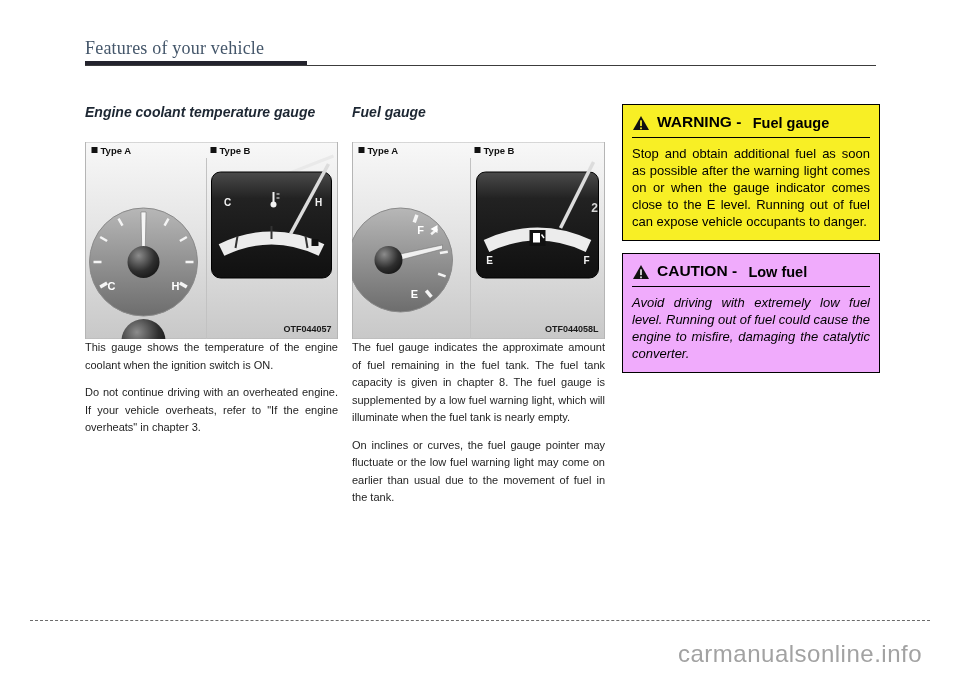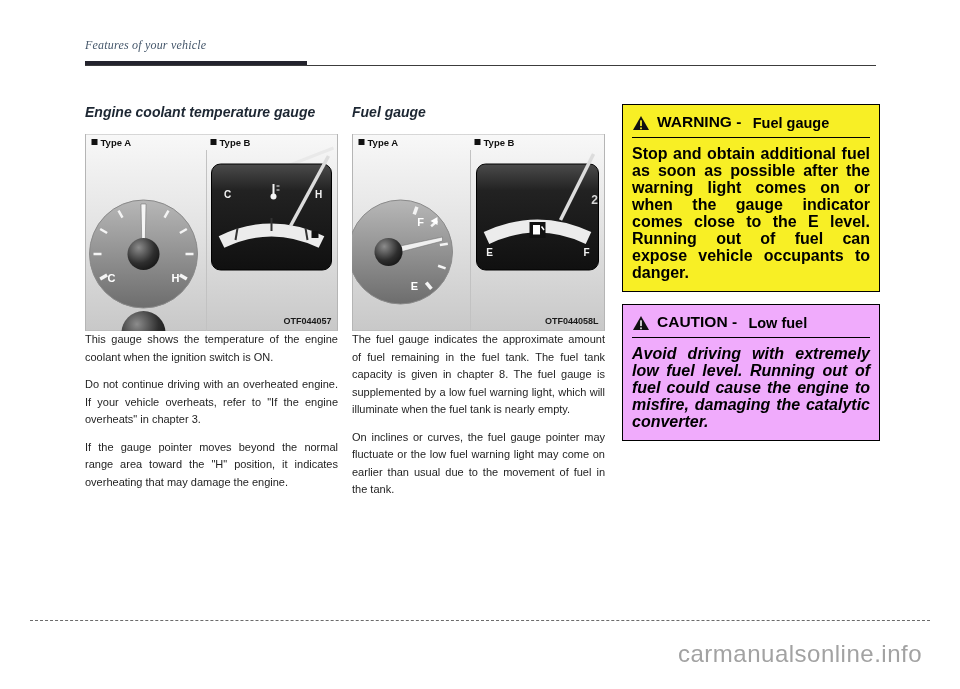--- a/index.html
+++ b/index.html
@@ -1,44 +1,44 @@
 <!DOCTYPE html>
 <html><head>
 <meta charset="utf-8">
 <style>
   *{box-sizing:border-box;margin:0;padding:0}
   html,body{width:960px;height:689px}
   body{font-family:"Liberation Sans",sans-serif;background:#ffffff}
   .page{position:relative;width:960px;height:689px;background:#fff;overflow:hidden}
 
   
-  .header-title{position:absolute;left:85px;top:38px;font-family:"Liberation Serif",serif;font-style:italic;font-size:12px;color:#44566a;letter-spacing:.2px}
+  .header-title{position:absolute;left:85px;top:38px;font-family:"Liberation Serif",serif;font-size:18px;color:#44566a;letter-spacing:.2px}
   .rule-thick{position:absolute;left:85px;top:61px;width:222px;height:5px;background:#23232d}
   .rule-thin{position:absolute;left:85px;top:65px;width:791px;height:1px;background:#3c3c3c}
 
   
   .col{position:absolute;top:104px}
   .col1{left:85px;width:253px}
   .col2{left:352px;width:253px}
   .col3{left:622px;width:258px}
-  .col-heading{font-size:14px;font-weight:bold;font-style:italic;color:#1c2632;margin-bottom:14px;white-space:nowrap}
+  .col-heading{font-size:14px;font-weight:bold;font-style:italic;color:#1c2632;margin-bottom:22px;white-space:nowrap}
 
   .figure{position:relative;width:100%;height:197px;margin-bottom:0}
   .figure svg{display:block;width:100%;height:100%}
 
   p.body{font-size:11px;line-height:17.5px;color:#1e1e1e;text-align:justify;margin-bottom:10px}
 
   
   .notice{border:1px solid #000;padding:8px 9px 10px;margin-bottom:12px}
   .notice.warning{background:#f8ef25}
   .notice.caution{background:#f0abfc}
   .notice-title{display:flex;align-items:flex-end;gap:7px;padding-bottom:6px;border-bottom:1px solid #000;margin-bottom:7px}
   .notice-title .t-label{font-size:15.5px;font-weight:bold;color:#000;white-space:pre}
   .notice-title .t-subject{font-size:14.5px;font-weight:bold;color:#000;white-space:nowrap}
-  .notice-body{font-size:16px;font-weight:bold;line-height:17px;color:#000;text-align:justify}
+  .notice-body{font-size:13px;font-weight:normal;line-height:17px;color:#000;text-align:justify}
   .caution .notice-body{font-style:italic}
 
   
   .footer-dash{position:absolute;left:30px;top:620px;width:900px;border-top:1px dashed #6b6b6b}
   .pagenum{position:absolute;left:36px;top:623px;width:60px;height:66px;font-size:13px;color:#222}
   .pagenum .page-no{position:absolute;left:17px;top:2px}
   .pagenum .chapter-no{position:absolute;left:2px;top:15px}
   .pagenum .vline{position:absolute;left:13px;top:17px;height:49px;border-left:1px dashed #6b6b6b}
 
   .watermark{position:absolute;right:38px;bottom:21px;font-size:24px;color:#a2a2a2;letter-spacing:.5px}
@@ -130,21 +130,20 @@
           <rect x="226" y="97" width="7" height="7" fill="#111"></rect>
           <line x1="243" y1="22" x2="205" y2="92" stroke="#dcdcdc" stroke-width="3.5"></line>
         </g>
 
         <text x="246" y="190" font-size="9" font-weight="bold" fill="#1a1a1a" text-anchor="end">OTF044057</text>
       </svg>
     </div>
 
     <p class="body">This gauge shows the temperature of the engine coolant when the ignition switch is ON.</p>
     <p class="body">Do not continue driving with an overheated engine. If your vehicle overheats, refer to "If the engine overheats" in chapter 3.</p>
-    <p class="body">If the gauge pointer moves beyond the normal range area toward the "H" position, it indicates overheating that may damage the engine.</p>
   </div>
 
   <div class="col col2">
     <div class="col-heading">Fuel gauge</div>
 
     <div class="figure">
       <svg viewBox="0 0 252 197">
         <defs>
           <linearGradient id="fg-bg" x1="0" y1="0" x2="0" y2="1">
             <stop offset="0" stop-color="#f8f8f8"></stop>

